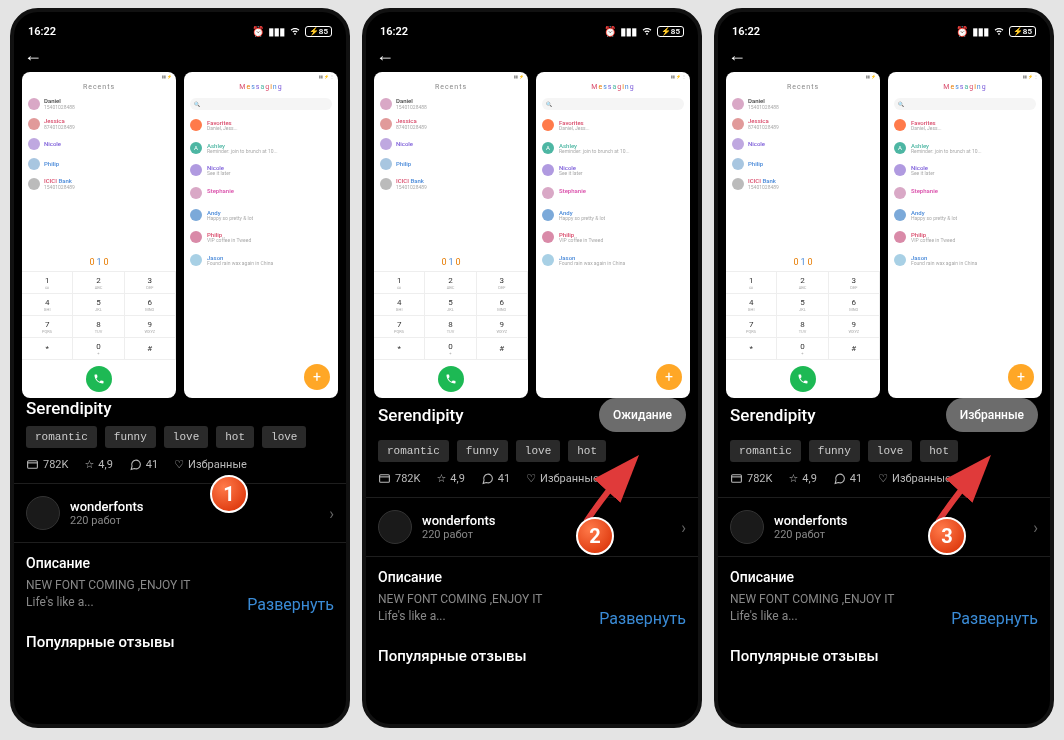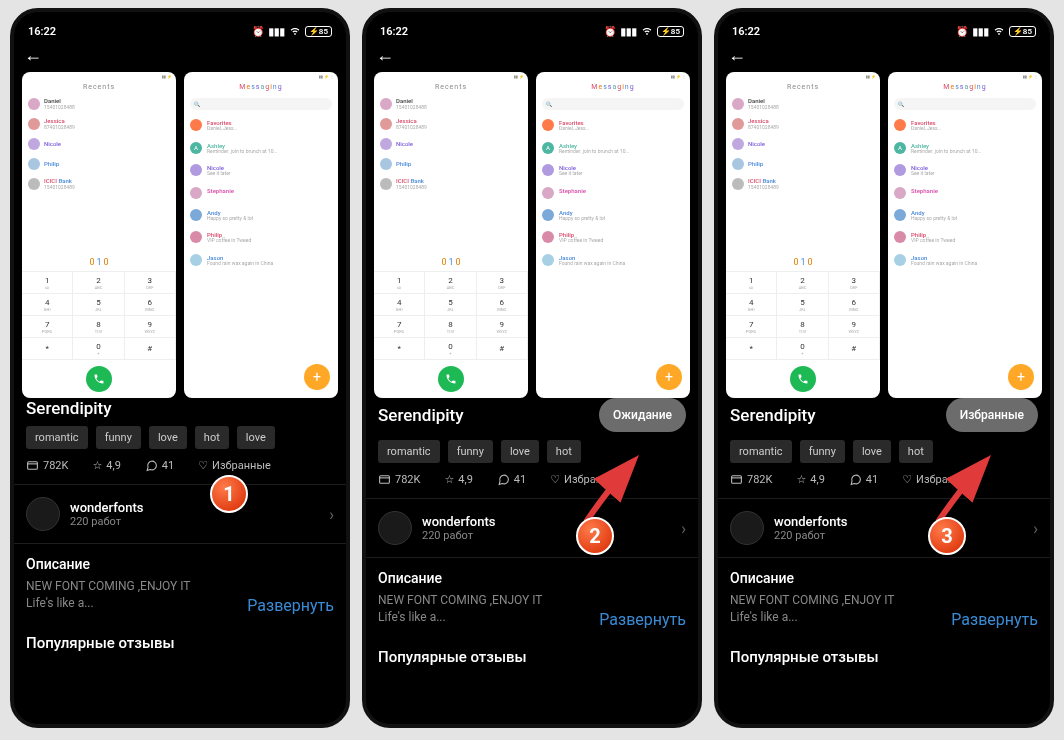--- a/index.html
+++ b/index.html
@@ -90,23 +90,23 @@
   .msg-text { flex: 1; }
   .msg-name { font-size: 6px; font-weight: 500; }
   .msg-sub { font-size: 5px; color: #aaa; line-height: 1.1; }
   .fab { position: absolute; bottom: 8px; right: 8px; width: 26px; height: 26px; border-radius: 50%; background: #ffa726; display: flex; align-items: center; justify-content: center; color: #fff; font-size: 14px; }
 
   .titlerow { display: flex; align-items: center; padding: 0 12px 8px; gap: 8px; }
   .title { font-size: 17px; font-weight: 500; flex: 1; }
   .action-btn { height: 34px; padding: 0 14px; border-radius: 17px; display: flex; align-items: center; gap: 5px; font-size: 12px; font-weight: 500; }
   .action-green { background: #1ec659; border: 2px solid #e03a3a; }
   .action-grey { background: #6c6c6c; }
-  .tags { display: flex; gap: 8px; padding: 0 12px 10px; flex-wrap: wrap; }
+  .tags { display: flex; gap: 8px; padding: 0 12px 10px; flex-wrap: wrap; font-family: Liberation Mono, monospace; }
   .tag { background: #2a2a2a; color: #ccc; font-size: 11px; padding: 5px 9px; border-radius: 3px; }
-  .stats { display: flex; align-items: center; gap: 24px; padding: 0 12px 12px; font-size: 11px; color: #bbb; }
+  .stats { display: flex; align-items: center; gap: 16px; padding: 0 12px 12px; font-size: 11px; color: #bbb; }
   .stat { display: flex; align-items: center; gap: 4px; }
   .author { display: flex; align-items: center; gap: 10px; padding: 12px; border-top: 1px solid #1e1e1e; border-bottom: 1px solid #1e1e1e; }
   .author-av { width: 34px; height: 34px; border-radius: 50%; background: #1a1a1a; border: 1px solid #333; }
   .author-name { font-size: 13px; font-weight: 500; }
   .author-sub { font-size: 11px; color: #888; }
   .section { padding: 12px; }
   .section h3 { font-size: 14px; font-weight: 500; margin-bottom: 6px; }
   .desc { font-size: 12px; color: #888; line-height: 1.4; }
   .expand { float: right; color: #3a8bd6; font-size: 16px; }
   .reviews-h { padding: 10px 12px 0; font-size: 15px; font-weight: 500; }

